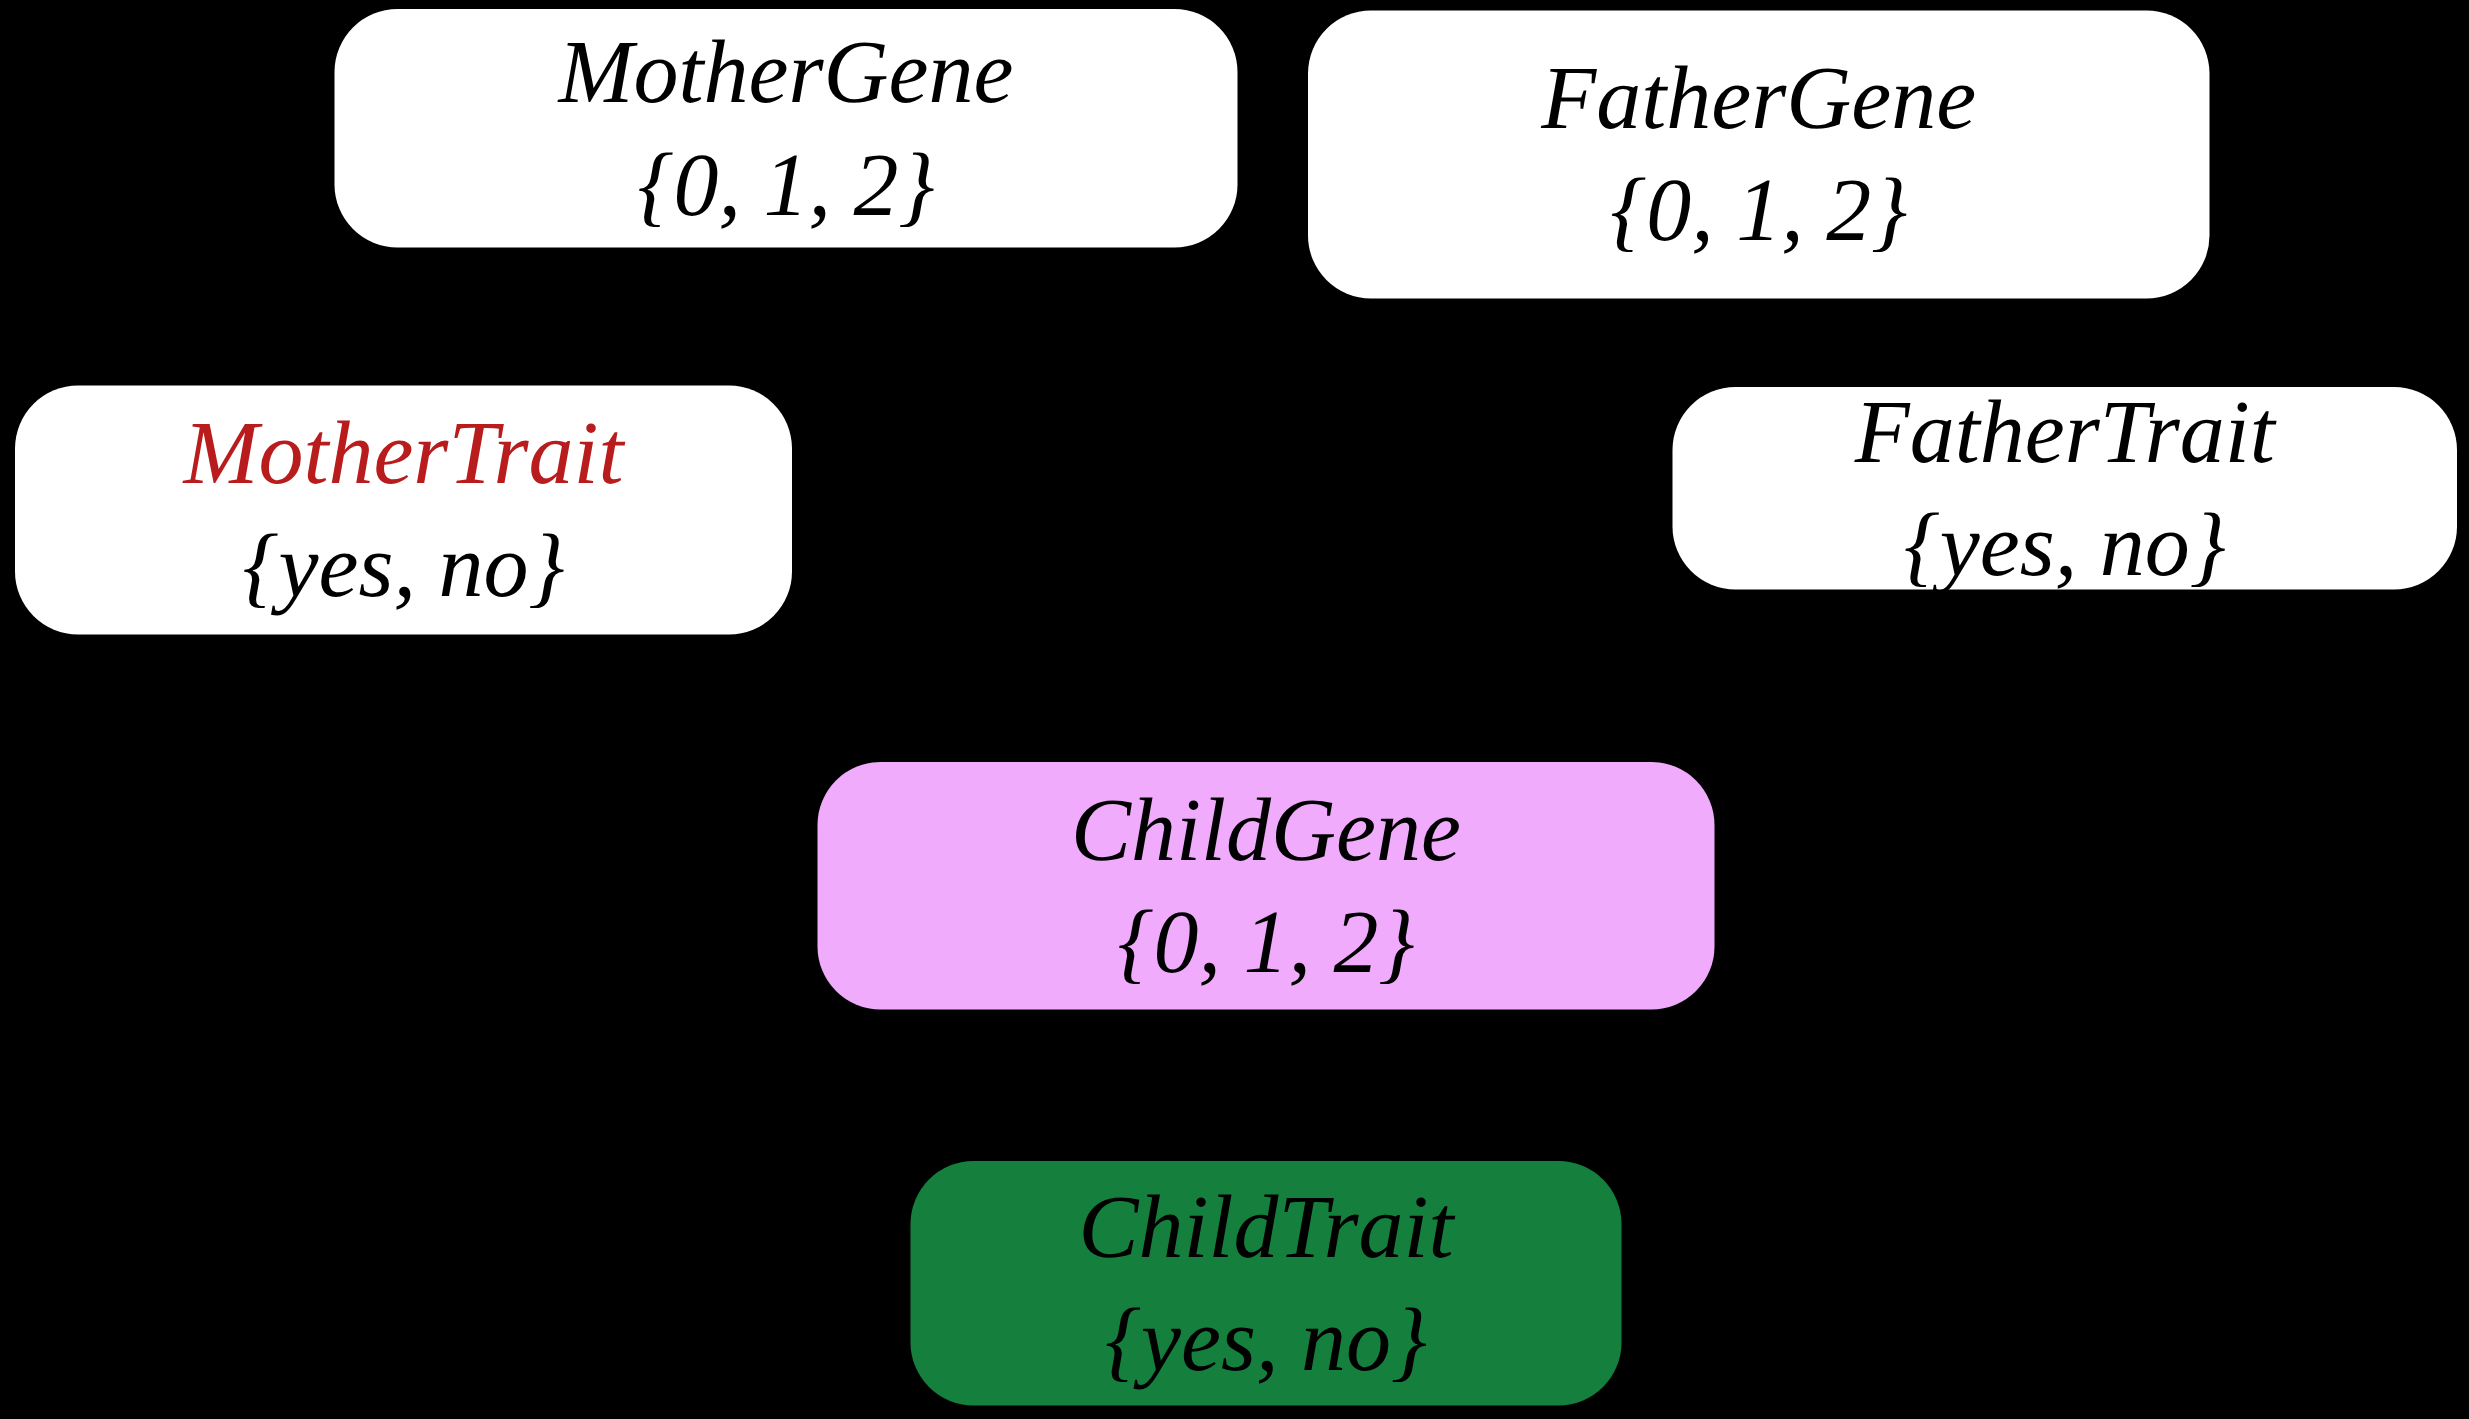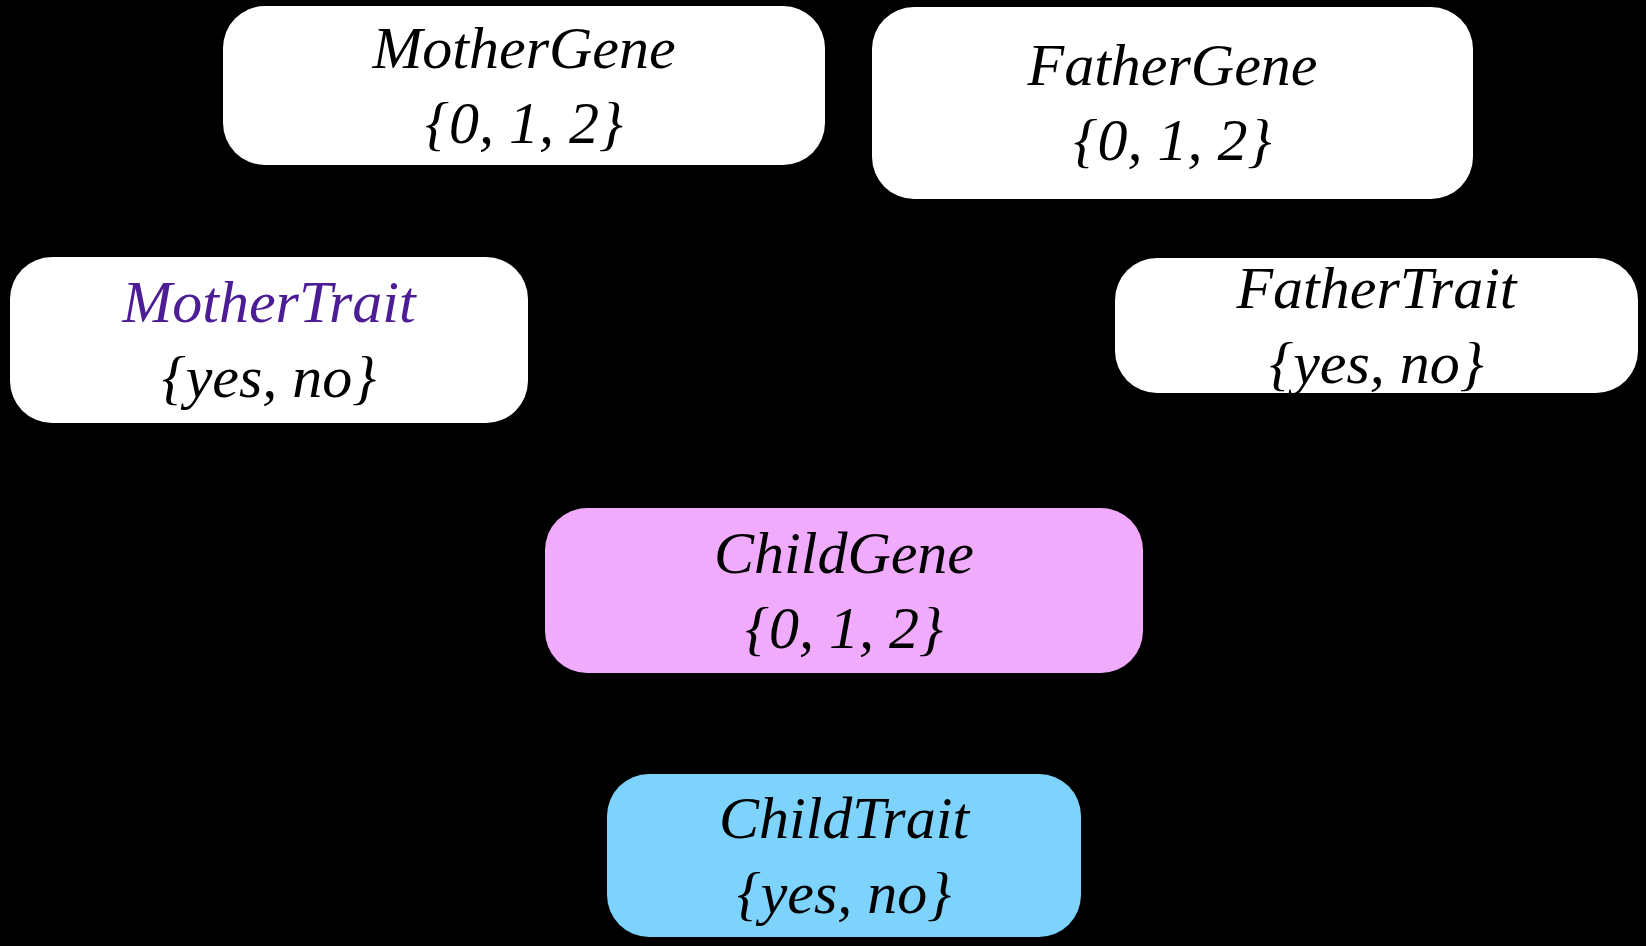--- a/index.html
+++ b/index.html
@@ -46,32 +46,32 @@
     <div class="node-title" style="color: rgb(0, 0, 0);">MotherGene</div>
     <div class="node-domain" style="color: rgb(0, 0, 0);">{0, 1, 2}</div>
   </div>
 
   <div class="node" style="left: 872px; top: 7px; width: 601px; height: 192px; background: rgb(255, 255, 255);">
     <div class="node-title" style="color: rgb(0, 0, 0);">FatherGene</div>
     <div class="node-domain" style="color: rgb(0, 0, 0);">{0, 1, 2}</div>
   </div>
 
   <div class="node" style="left: 10px; top: 257px; width: 518px; height: 166px; background: rgb(255, 255, 255);">
-    <div class="node-title" style="color: #4c1d95;">MotherTrait</div>
+    <div class="node-title" style="color: #b91c1c;">MotherTrait</div>
     <div class="node-domain" style="color: rgb(0, 0, 0);">{yes, no}</div>
   </div>
 
   <div class="node" style="left: 1115px; top: 258px; width: 523px; height: 135px; background: rgb(255, 255, 255);">
     <div class="node-title" style="color: rgb(0, 0, 0);">FatherTrait</div>
     <div class="node-domain" style="color: rgb(0, 0, 0);">{yes, no}</div>
   </div>
 
   <div class="node" style="left: 545px; top: 508px; width: 598px; height: 165px; background: #f0abfc;">
     <div class="node-title" style="color: rgb(0, 0, 0);">ChildGene</div>
     <div class="node-domain" style="color: rgb(0, 0, 0);">{0, 1, 2}</div>
   </div>
 
-  <div class="node" style="left: 607px; top: 774px; width: 474px; height: 163px; background: #7dd3fc;">
+  <div class="node" style="left: 607px; top: 774px; width: 474px; height: 163px; background: #15803d;">
     <div class="node-title" style="color: rgb(0, 0, 0);">ChildTrait</div>
     <div class="node-domain" style="color: rgb(0, 0, 0);">{yes, no}</div>
   </div>
 
 </div>
 
 </body></html>

